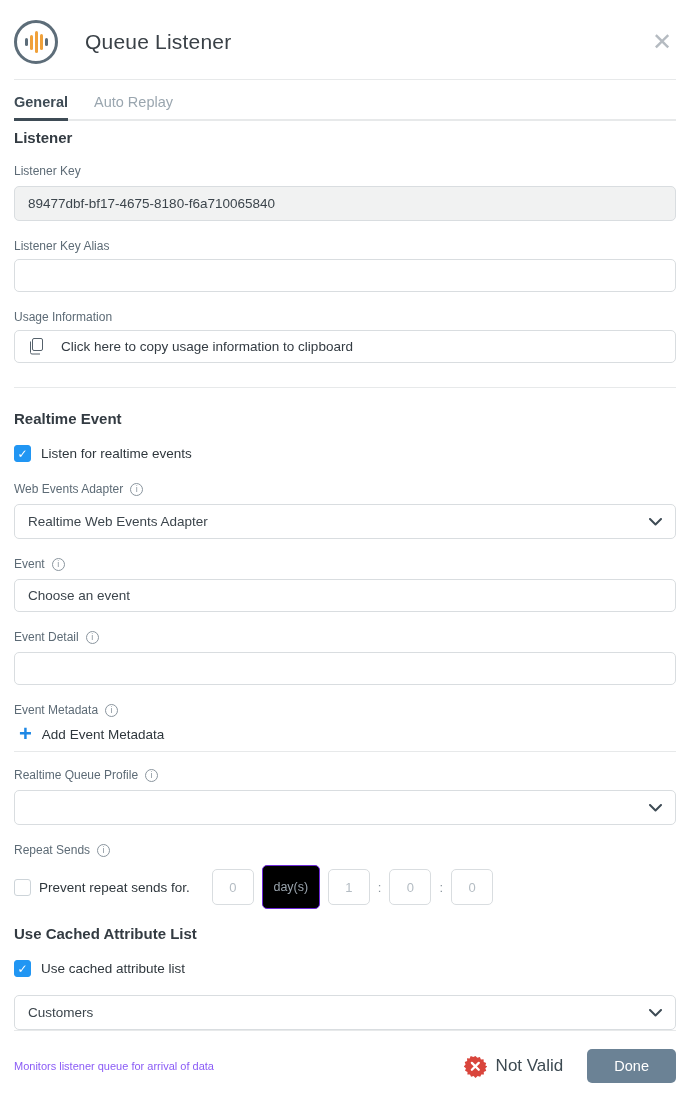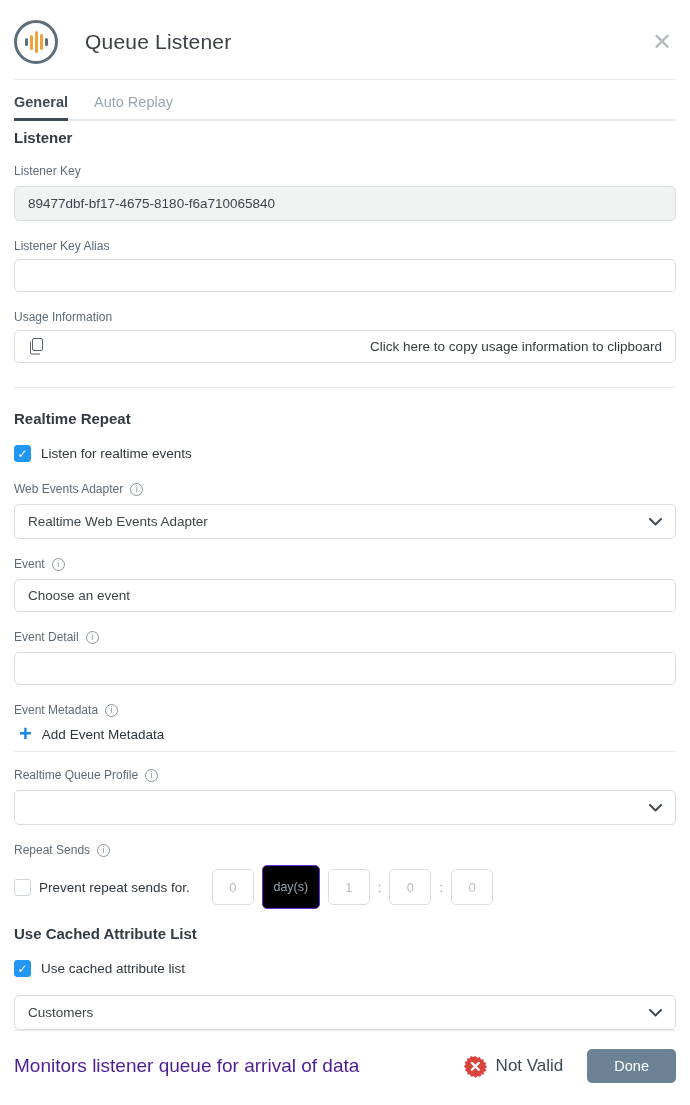--- a/index.html
+++ b/index.html
@@ -24,21 +24,21 @@
   .sec-head { font-size:15px; font-weight:700; color:#333b42; }
   .lbl { font-size:12px; color:#5d6b76; display:flex; align-items:center; }
   .info-i { width:13px; height:13px; border:1px solid #8a959e; border-radius:50%; color:#8a959e; font-size:9px; line-height:11px; text-align:center; margin-left:7px; font-style:normal; flex:0 0 auto; }
   .field { width:100%; border:1px solid #d9dde0; border-radius:5px; background:#fff; font-size:13.5px; color:#3c454c; padding:0 13px; display:flex; align-items:center; }
   input.field::placeholder { color:#b4bcc3; }
   input.field { outline:none; font-family:inherit; }
   .field.readonly { background:#f1f2f2; }
   .h40 { height:40px; } .h38 { height:38px; }
   .select-field { justify-content:space-between; cursor:pointer; }
   .chev { flex:0 0 auto; }
-  .copy-box { cursor:pointer; gap:18px; justify-content:space-between; font-weight:500; color:#333b42; }
+  .copy-box { cursor:pointer; gap:18px; justify-content:flex-start; font-weight:500; color:#333b42; }
   .rule { border:none; border-top:1px solid #e7e9ea; }
 
   
   .chk-row { display:flex; align-items:center; gap:10px; }
   .chk { width:17px; height:17px; border-radius:3px; flex:0 0 auto; display:flex; align-items:center; justify-content:center; cursor:pointer; }
   .chk.checked { background:#2196f3; border:1px solid #2196f3; color:#fff; font-size:12px; font-weight:700; }
   .chk.unchecked { background:#fff; border:1px solid #cdd4d9; color:transparent; }
   .chk-label { font-size:13.5px; font-weight:500; color:#2f373d; }
 
   .add-link { display:flex; align-items:center; gap:10px; cursor:pointer; margin-left:5px; }
@@ -49,21 +49,21 @@
   .rs-row { display:flex; align-items:center; gap:8px; }
   .rs-box { width:42px; height:36px; border:1px solid #d9dde0; border-radius:5px; text-align:center; font-size:13px; color:#3c454c; font-family:inherit; outline:none; }
   .rs-box::placeholder { color:#b4bcc3; }
   .rs-unit { width:58px; height:44px; background:#000000; border:1px solid #6d28d9; border-radius:5px; display:flex; align-items:center; justify-content:center; font-size:12.5px; color:#9aa4ad; }
   .rs-colon { color:#8b959d; font-size:13px; }
 
   
   .footer-wrap { margin-top:auto; }
   .footer-rule { border:none; border-top:1px solid #e7e9ea; }
   .footer { display:flex; align-items:center; padding:18px 0 22px; }
-  .footer-note { font-size:19px; color:#4c1d95; }
+  .footer-note { font-size:11px; color:#8b5cf6; }
   .status { display:flex; align-items:center; gap:9px; margin-left:auto; margin-right:24px; }
   .status-label { font-size:17px; color:#3d4a52; }
   .done-btn { background:#6b8295; color:#fff; border:none; border-radius:5px; font-size:14.5px; padding:0 27px; height:34px; cursor:pointer; font-family:inherit; }
 
   
   .mt6{margin-top:6px;} .mt8{margin-top:8px;} .mt14{margin-top:8px;}
   .mt16{margin-top:16px;} .mt18{margin-top:18px;} .mt20{margin-top:20px;} .mt22{margin-top:22px;} .mt24{margin-top:24px;}
 </style>
 </head>
 <body>
@@ -102,21 +102,21 @@
       <svg width="15" height="17" viewBox="0 0 15 17" fill="none">
         <rect x="4.5" y="0.5" width="10" height="12" rx="1.5" stroke="#55616b"></rect>
         <path d="M2.5 3.5 v11 a1.5 1.5 0 0 0 1.5 1.5 h8" stroke="#55616b" fill="none"></path>
       </svg>
     </span>
     <span>Click here to copy usage information to clipboard</span>
   </div>
 
   <hr class="rule mt24">
 
-  <div class="sec-head mt22">Realtime Repeat</div>
+  <div class="sec-head mt22">Realtime Event</div>
 
   <div class="chk-row mt18">
     <span class="chk checked">✓</span>
     <span class="chk-label">Listen for realtime events</span>
   </div>
 
   <div class="lbl mt20">
     <span>Web Events Adapter</span>
     <i class="info-i">i</i>
   </div>

